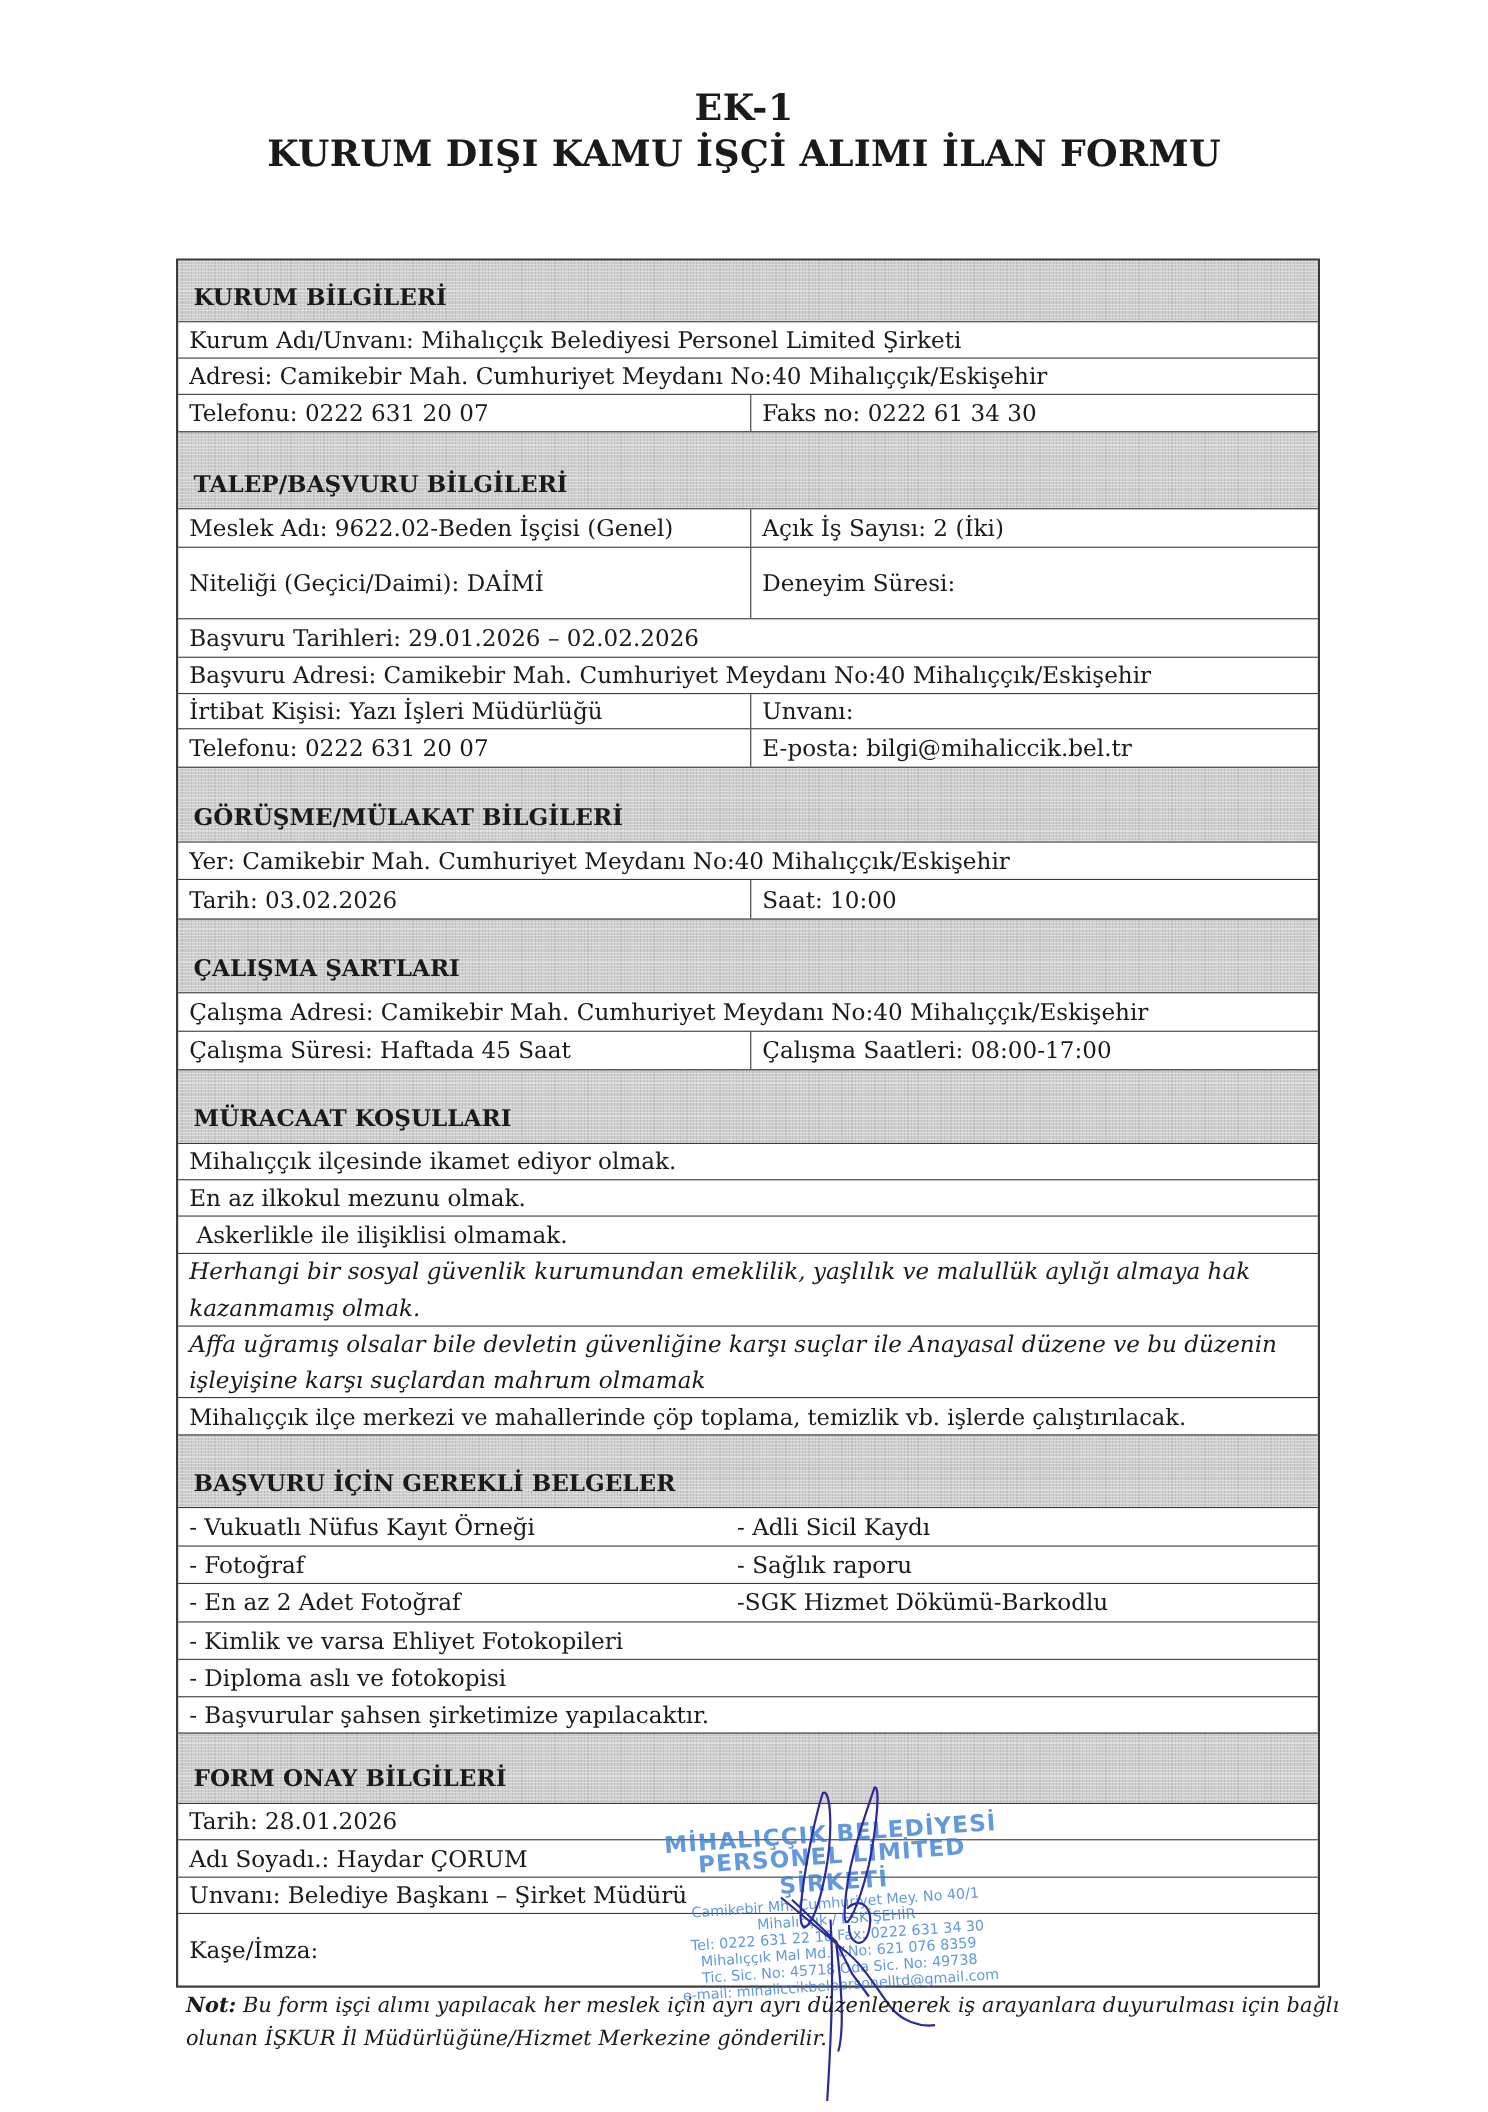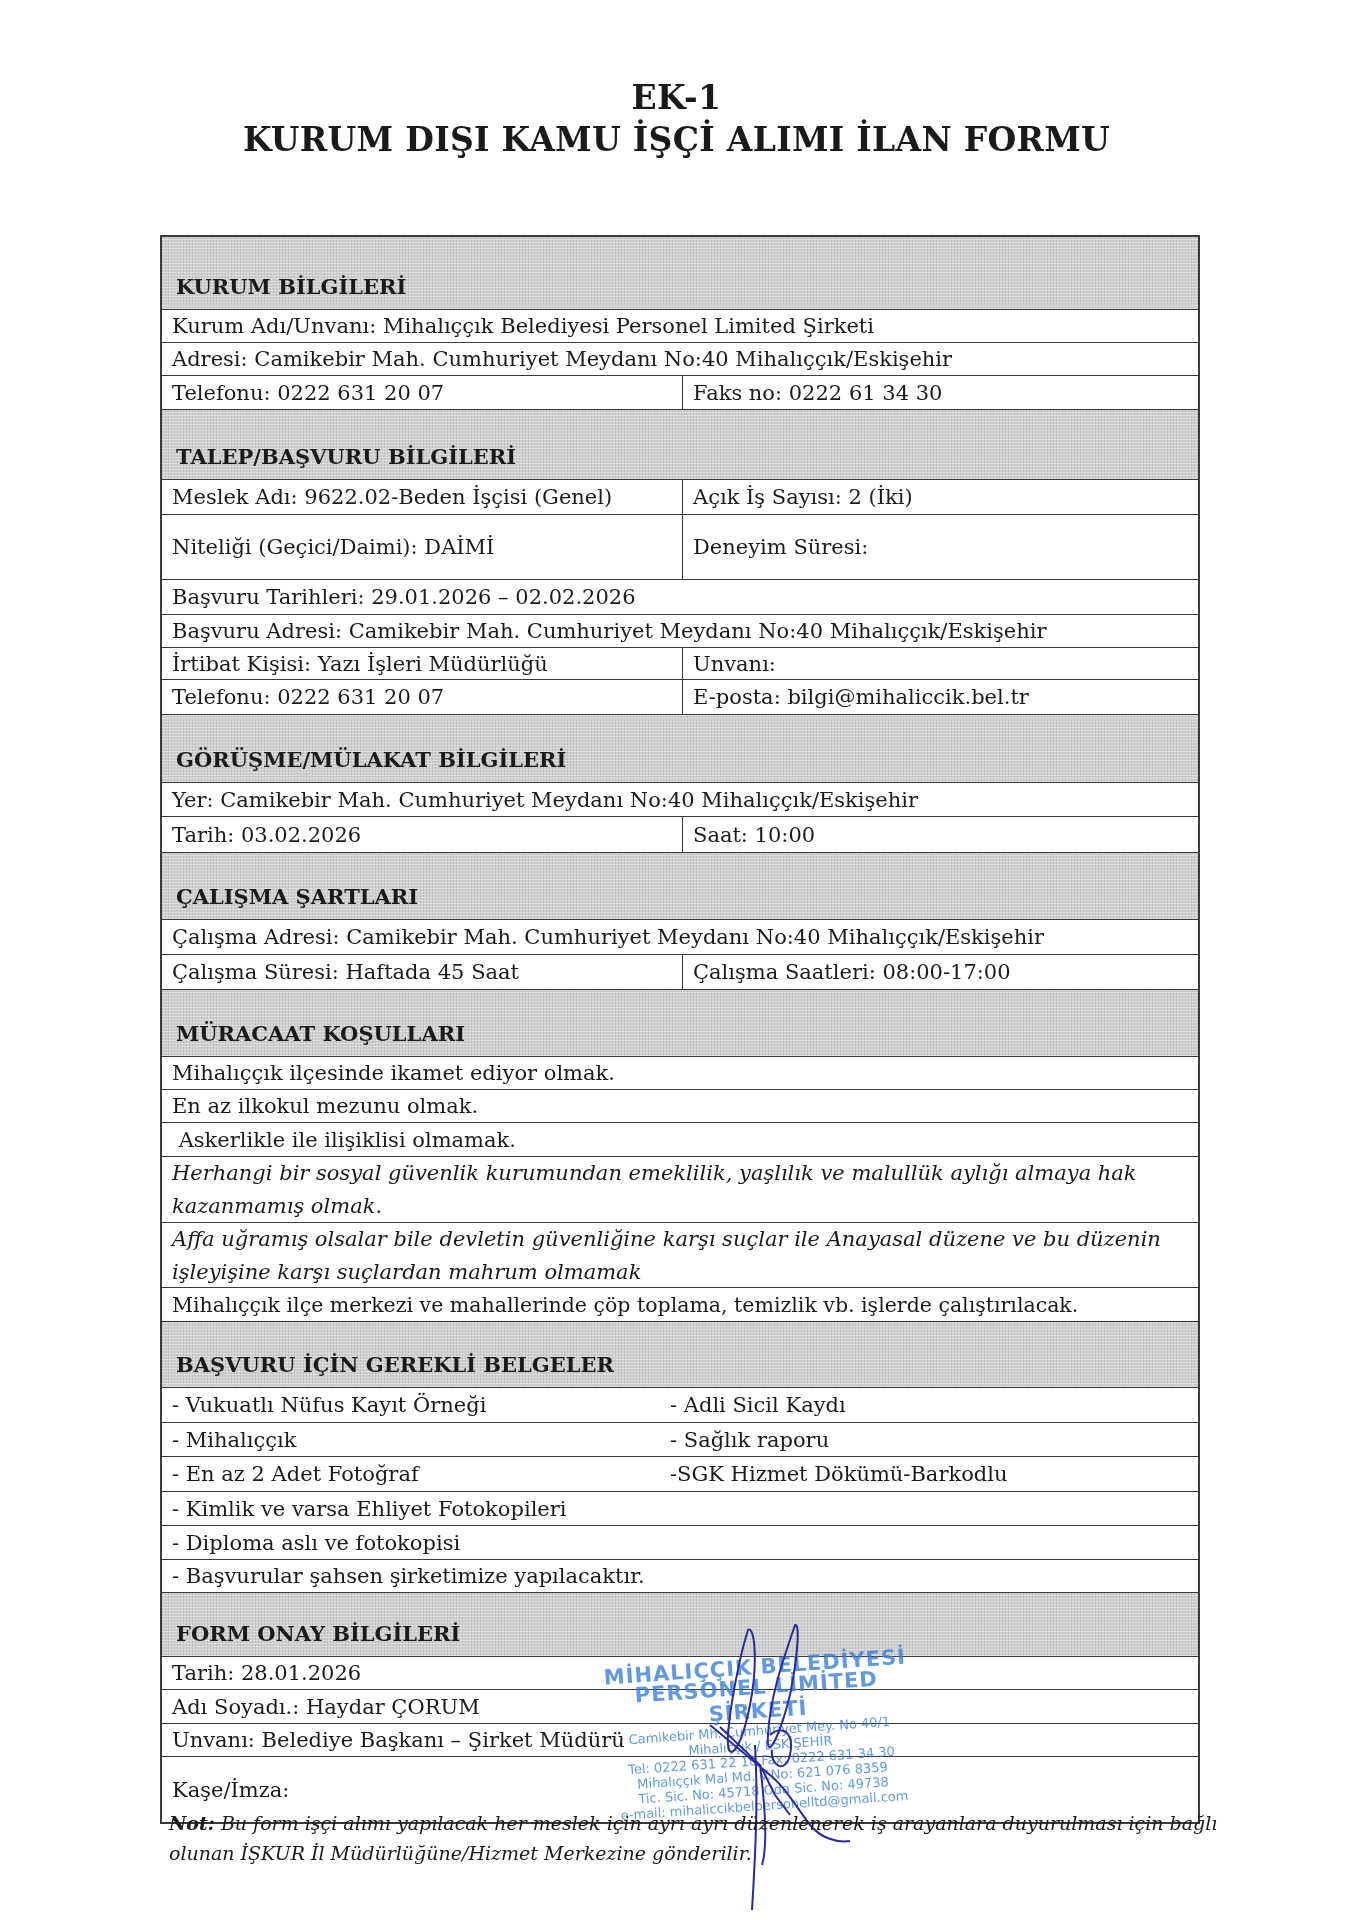--- a/index.html
+++ b/index.html
@@ -53,21 +53,21 @@
   .signature { position: absolute; left: 700px; top: 1615px; width: 180px; height: 300px; pointer-events: none; }
 </style>
 </head>
 <body>
 
 <div class="title-block title1">EK-1</div>
 <div class="title-block title2">KURUM DIŞI KAMU İŞÇİ ALIMI İLAN FORMU</div>
 
 <div class="form">
 
-  <div class="row hdr" style="height:72px">KURUM BİLGİLERİ</div>
+  <div class="row hdr" style="height:55px">KURUM BİLGİLERİ</div>
   <div class="row" style="height:33px">
       <div class="cell full">Kurum Adı/Unvanı: Mihalıççık Belediyesi Personel Limited Şirketi</div>
     </div>
   <div class="row" style="height:33px">
       <div class="cell full">Adresi: Camikebir Mah. Cumhuriyet Meydanı No:40 Mihalıççık/Eskişehir</div>
     </div>
   <div class="row" style="height:34px">
     <div class="cell left">Telefonu: 0222 631 20 07</div>
     <div class="cell right">Faks no: 0222 61 34 30</div>
   </div>
@@ -133,21 +133,21 @@
   <div class="row" style="height:34px">
       <div class="cell full" style="font-size:20.5px">Mihalıççık ilçe merkezi ve mahallerinde çöp toplama, temizlik vb. işlerde çalıştırılacak.</div>
     </div>
 
   <div class="row hdr" style="height:66px">BAŞVURU İÇİN GEREKLİ BELGELER</div>
   <div class="row" style="height:35px">
     <div class="cell doc-left">- Vukuatlı Nüfus Kayıt Örneği</div>
     <div class="cell doc-right">- Adli Sicil Kaydı</div>
   </div>
   <div class="row" style="height:34px">
-    <div class="cell doc-left">- Mihalıççık</div>
+    <div class="cell doc-left">- Fotoğraf</div>
     <div class="cell doc-right">- Sağlık raporu</div>
   </div>
   <div class="row" style="height:35px">
     <div class="cell doc-left">- En az 2 Adet Fotoğraf</div>
     <div class="cell doc-right">-SGK Hizmet Dökümü-Barkodlu</div>
   </div>
   <div class="row" style="height:34px">
     <div class="cell doc-left">- Kimlik ve varsa Ehliyet Fotokopileri</div>
     <div class="cell doc-right"></div>
   </div>

